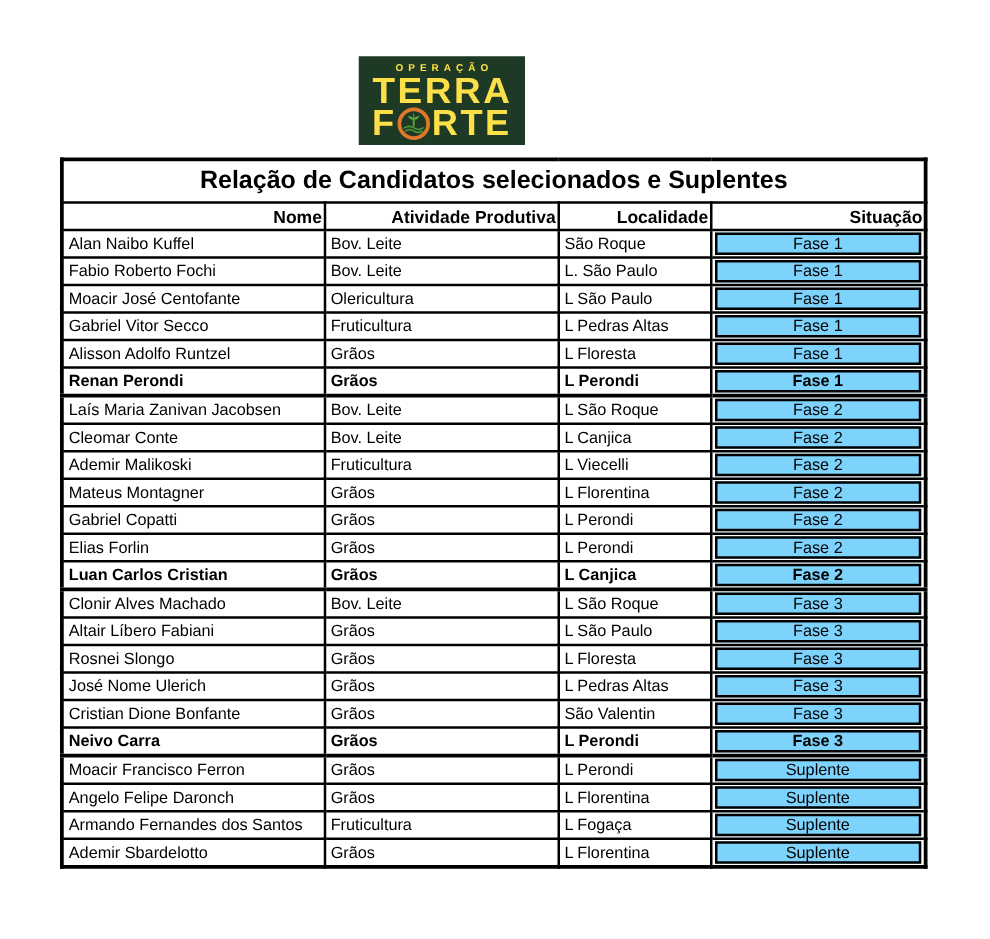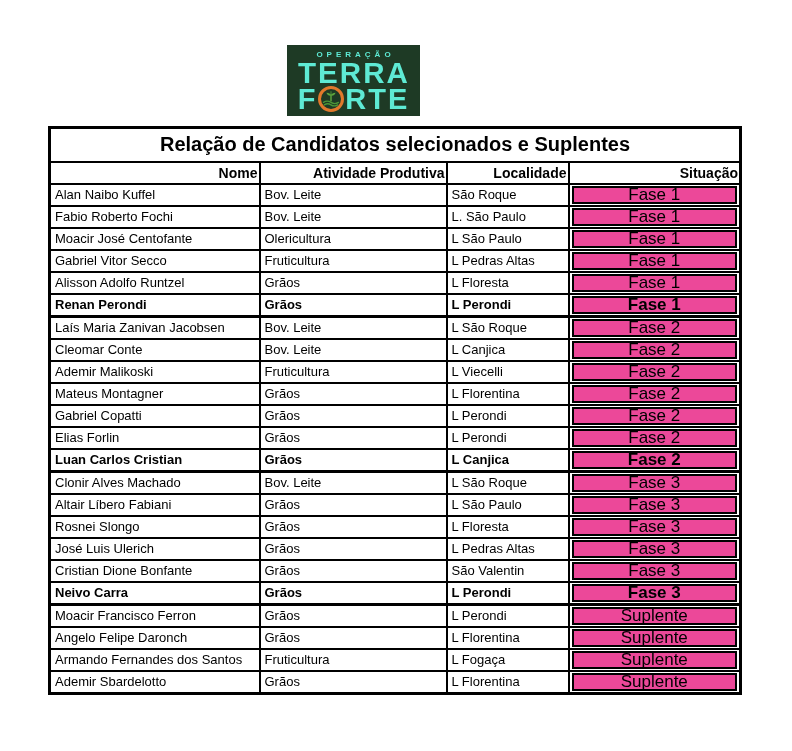--- a/index.html
+++ b/index.html
@@ -10,21 +10,21 @@
     --ink:#000000;
   }
   *{box-sizing:border-box;}
   html,body{margin:0;padding:0;background:#ffffff;}
   body{width:792px;height:751px;font-family:"Liberation Sans",sans-serif;color:var(--ink);}
   .page{position:relative;width:792px;height:751px;background:#ffffff;overflow:hidden;}
 
   
   .logo{
     position:absolute;left:287px;top:45px;width:133px;height:71px;
-    background:var(--logo-bg);color:#5eead4;
+    background:var(--logo-bg);color:#fde047;
     display:flex;flex-direction:column;align-items:center;justify-content:center;
     padding-top:2px;
   }
   .logo-operacao{
     font-size:8px;font-weight:bold;letter-spacing:4px;line-height:1;
     margin-bottom:3px;white-space:nowrap;text-indent:4px;
   }
   .logo-terra{
     font-size:29px;font-weight:800;line-height:0.82;letter-spacing:2px;
     transform:scaleX(1.02);white-space:nowrap;
@@ -65,22 +65,22 @@
   .col-head{
     height:22px;text-align:right;font-weight:bold;font-size:14px;
     vertical-align:middle;
   }
   .doc-table tbody tr{height:20px;}
   .doc-table tbody td{font-size:13px;vertical-align:middle;}
   td.nome,td.atividade,td.localidade{padding:0 0 0 4px;text-align:left;}
   td.situacao{padding:1px 2px;}
   .sit-box{
     border:2px solid var(--ink);
-    text-align:center;font-size:17px;line-height:14px;
-    background:#ec4899;
+    text-align:center;font-size:13px;line-height:14px;
+    background:#7dd3fc;
   }
   tr.group-end td{border-bottom-width:3px;font-weight:bold;}
 </style>
 </head>
 <body>
 
 <div class="page">
 
   <div class="logo">
     <div class="logo-operacao">OPERAÇÃO</div>
@@ -248,21 +248,21 @@
   </tr>
         <tr>
     <td class="nome">Rosnei Slongo</td>
     <td class="atividade">Grãos</td>
     <td class="localidade">L Floresta</td>
     <td class="situacao">
       <div class="sit-box">Fase 3</div>
     </td>
   </tr>
         <tr>
-    <td class="nome">José Luis Ulerich</td>
+    <td class="nome">José Nome Ulerich</td>
     <td class="atividade">Grãos</td>
     <td class="localidade">L Pedras Altas</td>
     <td class="situacao">
       <div class="sit-box">Fase 3</div>
     </td>
   </tr>
         <tr>
     <td class="nome">Cristian Dione Bonfante</td>
     <td class="atividade">Grãos</td>
     <td class="localidade">São Valentin</td>

